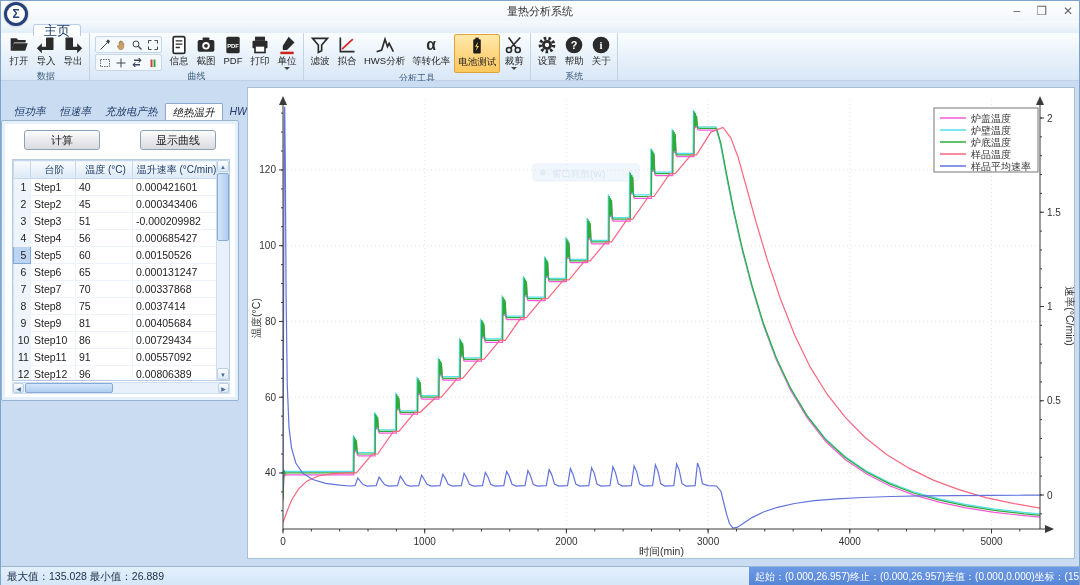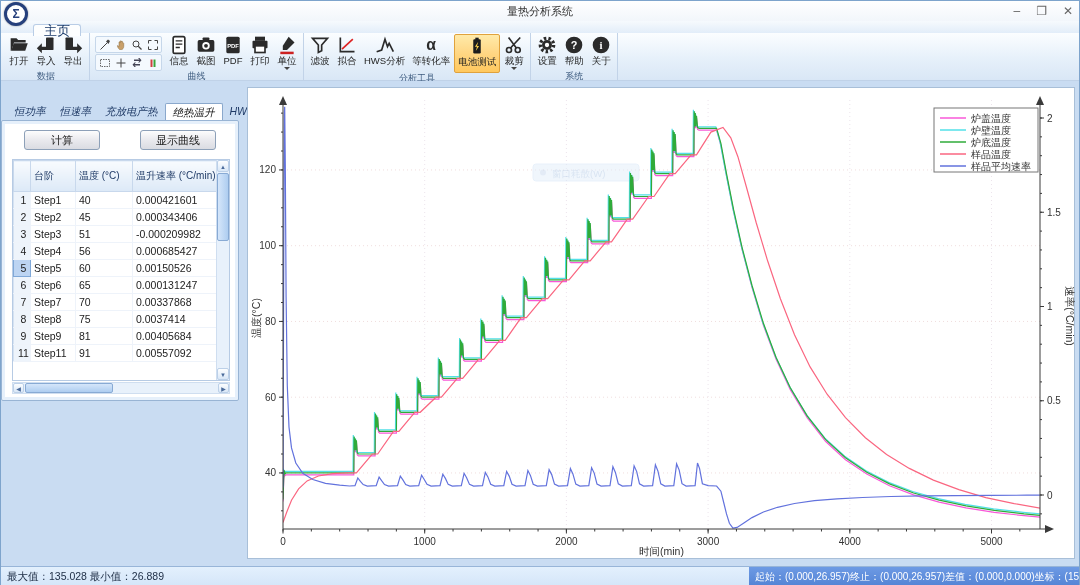--- a/index.html
+++ b/index.html
@@ -46,21 +46,21 @@
   .ptab.active { background:#fff; border:1px solid #8aa8cc; border-bottom:none; border-radius:2px 2px 0 0; color:#111; }
   .panel-body { position:absolute; left:0; top:39px; width:238px; height:281px; background:#fff;
                 border:1px solid #98b4d4; border-radius:2px; box-shadow:inset 0 0 0 3px #e6f0fb; }
   .pbtn { position:absolute; height:20px; font-size:11px; color:#222; text-align:center; line-height:18px;
           background:linear-gradient(#fdfdfd,#ebebef 45%,#dadce2); border:1px solid #8da0b8; border-radius:3px; }
   .pbtn.calc { left:22px; top:9px; width:76px; }
   .pbtn.show { left:138px; top:9px; width:76px; }
 
   .tablewrap { position:absolute; left:10px; top:38px; width:218px; height:222px; border:1px solid #b7cbe4; background:#fff; overflow:hidden; }
   table.steps { border-collapse:collapse; table-layout:fixed; width:204px; }
-  table.steps th { height:31px; font-size:10px; font-weight:normal; color:#1f3a66; text-align:left; padding-left:3px;
+  table.steps th { height:18px; font-size:10px; font-weight:normal; color:#1f3a66; text-align:center; padding-left:3px;
                    background:linear-gradient(#f8fbfe,#dce9f7); border:1px solid #c8d8ec; overflow:hidden; white-space:nowrap; }
   table.steps td { height:17px; font-size:10.5px; color:#222; padding-left:3px; border-right:1px solid #eef3fa; border-bottom:1px solid #eef3fa; white-space:nowrap; overflow:hidden; }
   td.rownum { background:#eef4fb; border:1px solid #d5e2f2; color:#335; text-align:center; padding:0; font-size:10px; }
   td.rownum.sel { background:#bcd4f2; border-color:#7fa8d8; }
   .vscroll { position:absolute; right:0; top:0; bottom:0; width:13px; background:#e8f1fb; border-left:1px solid #cfdef0; }
   .vscroll .arr { position:absolute; left:0; width:12px; height:12px; font-size:6px; color:#4a6a9a; text-align:center; line-height:12px;
                   background:linear-gradient(#fdfeff,#d9e7f7); border:1px solid #bcd0e8; border-radius:2px; }
   .vscroll .thumb { position:absolute; left:0; top:13px; width:12px; height:68px; background:linear-gradient(90deg,#d5e6fa,#aecdf0); border:1px solid #88aad4; border-radius:2px; }
   .hscroll { position:absolute; left:10px; top:261px; width:218px; height:12px; background:#e8f1fb; border:1px solid #cfdef0; }
   .hscroll .arr { position:absolute; top:0; width:11px; height:10px; font-size:6px; color:#4a6a9a; text-align:center; line-height:10px;
@@ -415,24 +415,36 @@
                 <td>75</td>
                 <td>0.0037414</td>
               </tr>
               <tr>
                 <td class="rownum">9</td>
                 <td>Step9</td>
                 <td>81</td>
                 <td>0.00405684</td>
               </tr>
               <tr>
+                <td class="rownum">10</td>
+                <td>Step10</td>
+                <td>86</td>
+                <td>0.00729434</td>
+              </tr>
+              <tr>
                 <td class="rownum">11</td>
                 <td>Step11</td>
                 <td>91</td>
                 <td>0.00557092</td>
+              </tr>
+              <tr>
+                <td class="rownum">12</td>
+                <td>Step12</td>
+                <td>96</td>
+                <td>0.00806389</td>
               </tr>
             </tbody>
         </table>
         <div class="vscroll">
           <div class="arr" style="top:0">▲</div>
           <div class="thumb"></div>
           <div class="arr" style="bottom:0">▼</div>
         </div>
       </div>
       <div class="hscroll">

